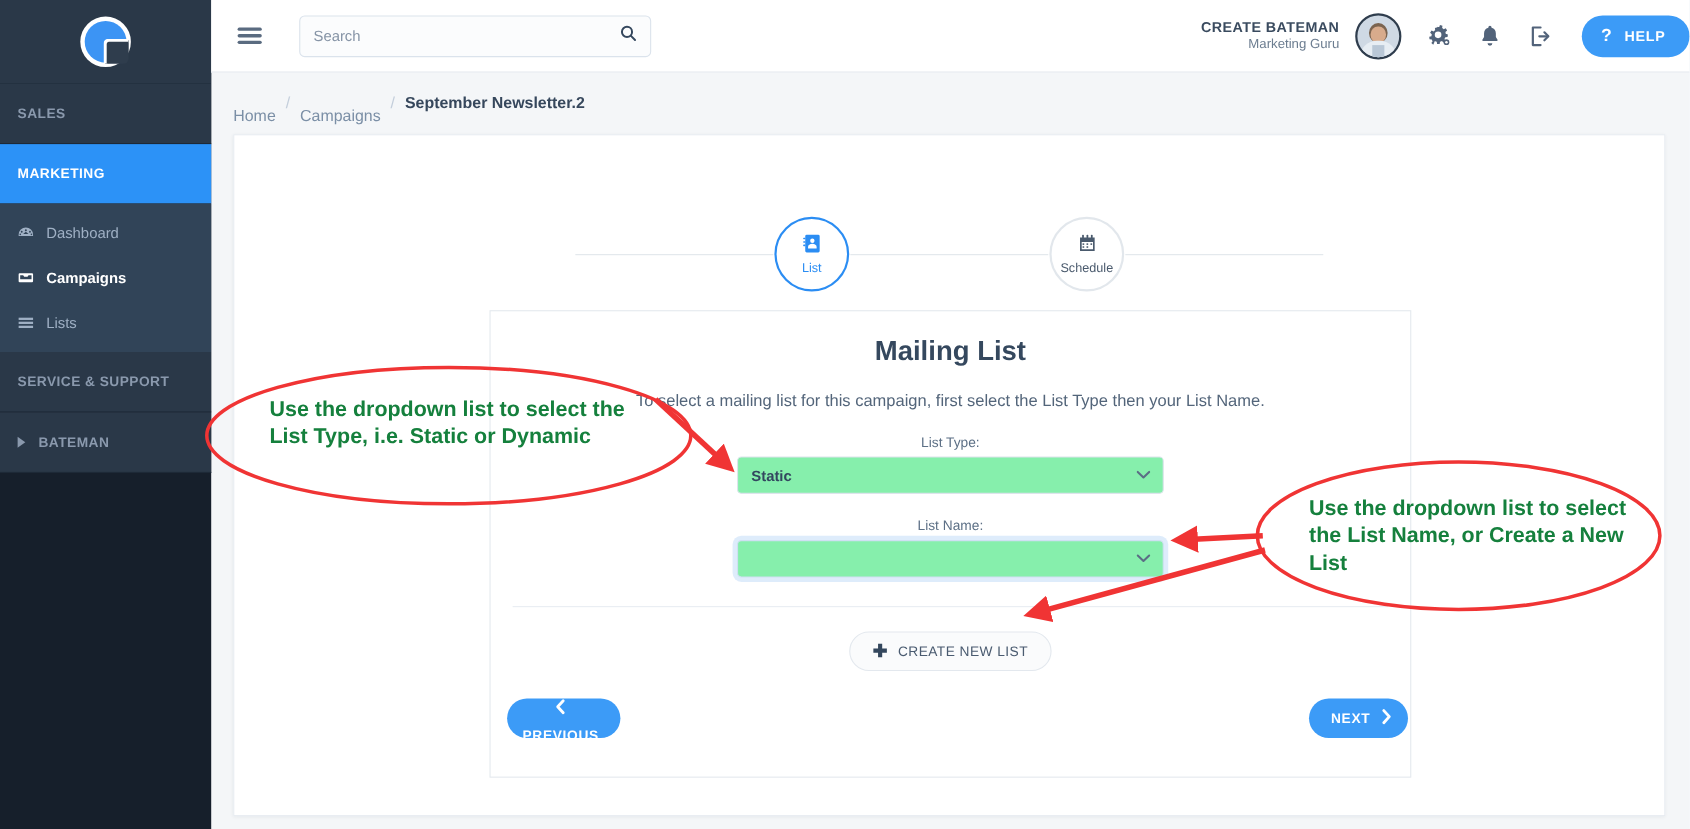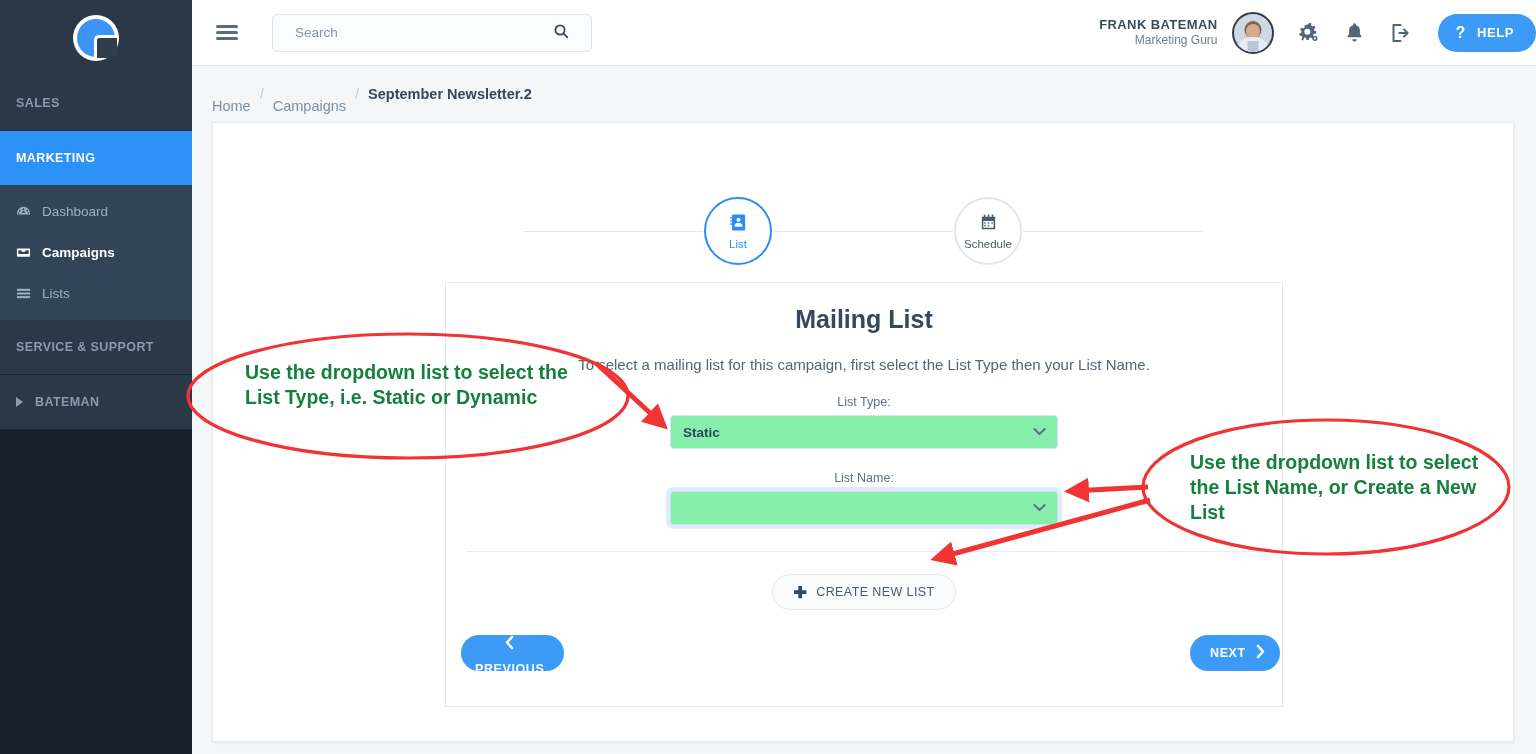--- a/index.html
+++ b/index.html
@@ -70,21 +70,21 @@
   }
   .hamburger { margin-left: 24px; width: 22px; cursor: pointer; }
   .hamburger span {
     display: block; height: 2.5px; background: #5a6b80; border-radius: 2px;
     margin: 3.5px 0;
   }
   .searchbox {
     margin-left: 34px; width: 320px; height: 38px;
     border: 1px solid #dbe3ec; border-radius: 5px;
     background: #fbfcfd; display: flex; align-items: center;
-    padding: 0 22px;
+    padding: 0 12px;
   }
   .searchbox input {
     flex: 1; border: none; outline: none; background: transparent;
     font-size: 13.5px; color: #556; font-family: "Liberation Sans", sans-serif;
   }
   .searchbox input::placeholder { color: #8694a6; }
   .topbar-right {
     margin-left: auto; display: flex; align-items: center; height: 100%;
   }
   .user-meta { text-align: right; line-height: 1.25; margin-right: 14px; }
@@ -286,21 +286,21 @@
       <span>
         <svg width="16" height="16" viewBox="0 0 16 16" fill="none" stroke="#35485e" stroke-width="1.8">
           <circle cx="7" cy="7" r="4.6"></circle>
             <line x1="10.4" y1="10.4" x2="14.3" y2="14.3" stroke-linecap="round"></line>
         </svg>
       </span>
     </div>
 
     <div class="topbar-right">
       <div class="user-meta">
-        <div class="user-name">FRANK BATEMAN</div>
+        <div class="user-name">CREATE BATEMAN</div>
         <div class="user-role">Marketing Guru</div>
       </div>
 
       <div class="avatar">
         <div class="head"></div>
           <div class="face"></div>
           <div class="body"></div>
           <div class="shirt"></div>
       </div>
 

